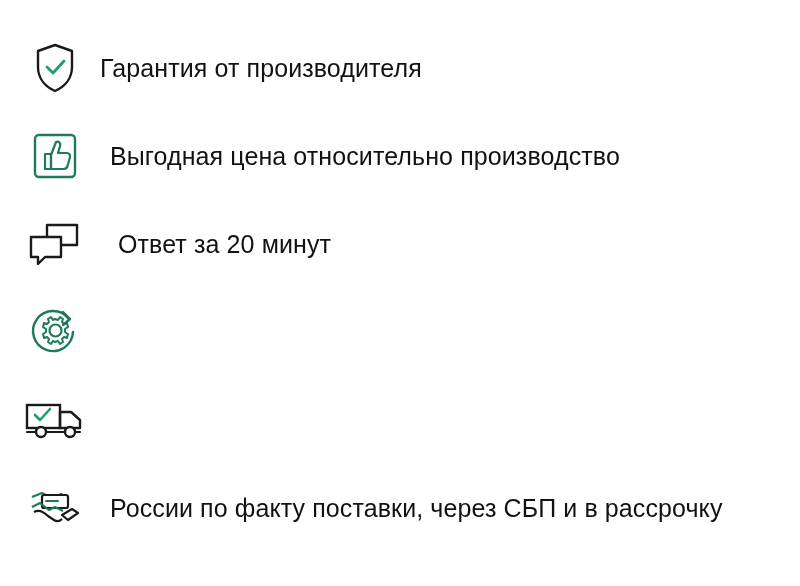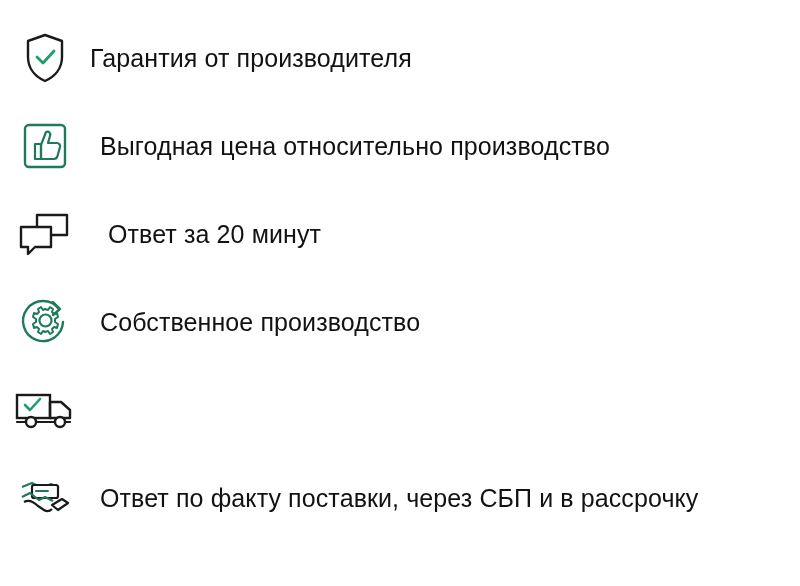--- a/index.html
+++ b/index.html
@@ -9,21 +9,21 @@
   body {
     width: 800px;
     height: 586px;
     background: #ffffff;
     font-family: "Liberation Sans", sans-serif;
     color: #1a1a1a;
     overflow: hidden;
   }
   .benefits-list {
     padding: 14px 0 0 0;
-    margin: 0;
+    margin: 10px;
     list-style: none;
   }
   .benefit-row {
     display: flex;
     align-items: center;
     height: 88px;
   }
   .benefit-icon {
     width: 70px;
     min-width: 70px;
@@ -84,21 +84,20 @@
 
   <li class="benefit-row">
     <span class="benefit-icon">
       <svg width="52" height="52" viewBox="0 0 52 52" fill="none">
         <path d="M40 13 A20 20 0 1 0 44 26" stroke="#1f7a5a" stroke-width="2.4" fill="none" stroke-linecap="round"></path>
         <path d="M34 6 L41 13 L34 19" stroke="#1f7a5a" stroke-width="2.4" fill="none" stroke-linecap="round" stroke-linejoin="round"></path>
         <path d="M26 13 L29 14 L31 11 L34 13 L33 16 L35 18 L38 17 L39 21 L36 23 V26 L39 28 L38 32 L35 31 L33 33 L34 36 L31 38 L29 35 L26 36 L24 35 L22 38 L19 36 L20 33 L18 31 L15 32 L14 28 L17 26 V23 L14 21 L15 17 L18 18 L20 16 L19 13 L22 11 L24 14 Z" stroke="#1f7a5a" stroke-width="2" fill="none" stroke-linejoin="round"></path>
         <circle cx="26.5" cy="24.5" r="6" stroke="#1f7a5a" stroke-width="2.2" fill="none"></circle>
       </svg>
     </span>
-    <span class="benefit-text pad-2">Собственное производство</span>
   </li>
 
   <li class="benefit-row">
     <span class="benefit-icon">
       <svg width="62" height="46" viewBox="0 0 62 46" fill="none">
         <rect x="3" y="8" width="33" height="23" stroke="#1a1a1a" stroke-width="2.4" fill="none"></rect>
         <path d="M36 15 H47 L56 23 V31 H36 Z" stroke="#1a1a1a" stroke-width="2.4" fill="none" stroke-linejoin="round"></path>
         <path d="M11 18 L16 23 L26 12" stroke="#1f9d6b" stroke-width="2.6" fill="none" stroke-linecap="round" stroke-linejoin="round"></path>
         <circle cx="17" cy="35" r="5" stroke="#1a1a1a" stroke-width="2.4" fill="#ffffff"></circle>
         <circle cx="46" cy="35" r="5" stroke="#1a1a1a" stroke-width="2.4" fill="#ffffff"></circle>
@@ -111,16 +110,16 @@
     <span class="benefit-icon">
       <svg width="54" height="46" viewBox="0 0 54 46" fill="none">
         <path d="M4 12 L14 8 L24 13 L33 9 L41 13" stroke="#1f7a5a" stroke-width="2.2" fill="none" stroke-linejoin="round"></path>
         <rect x="14" y="10" width="26" height="13" rx="2" stroke="#1a1a1a" stroke-width="2.2" fill="#ffffff"></rect>
         <path d="M18 16 H30" stroke="#1f7a5a" stroke-width="2" stroke-linecap="round"></path>
         <path d="M4 22 L12 18 L21 25 L27 22 L35 26" stroke="#1f7a5a" stroke-width="2.2" fill="none" stroke-linejoin="round"></path>
         <path d="M6 27 C11 24 16 27 20 31 L26 35 C29 37 32 36 34 34" stroke="#1a1a1a" stroke-width="2.2" fill="none" stroke-linejoin="round"></path>
         <path d="M34 30 L44 24 L50 28 L40 35 Z" stroke="#1a1a1a" stroke-width="2.2" fill="none" stroke-linejoin="round"></path>
       </svg>
     </span>
-    <span class="benefit-text pad-2">Ответ по факту поставки, через СБП и в рассрочку</span>
+    <span class="benefit-text pad-2">России по факту поставки, через СБП и в рассрочку</span>
   </li>
 
 </ul>
 
 </body></html>

